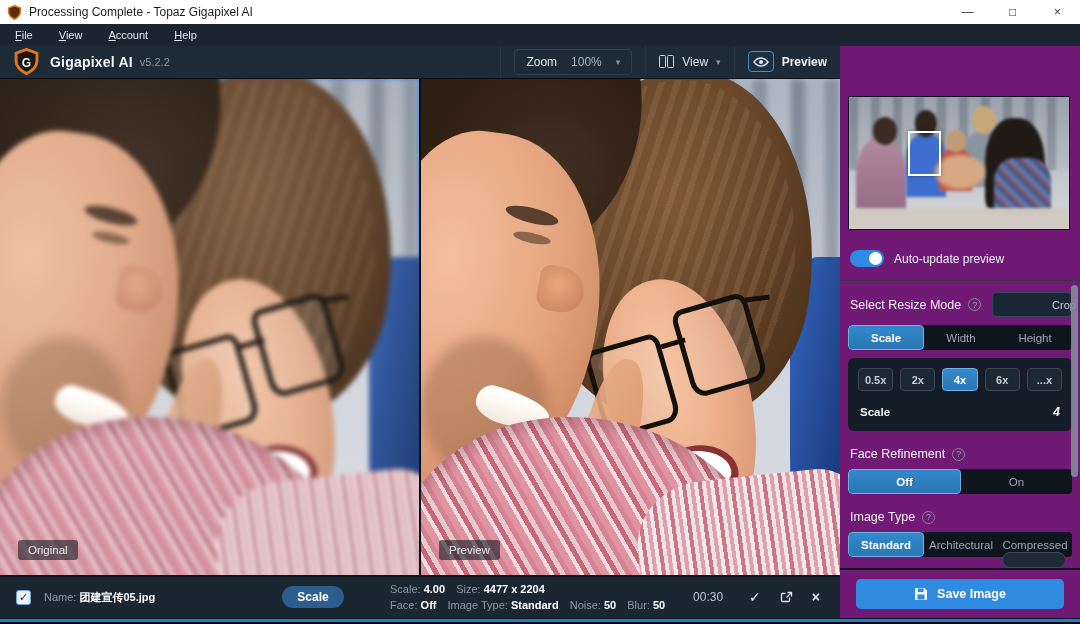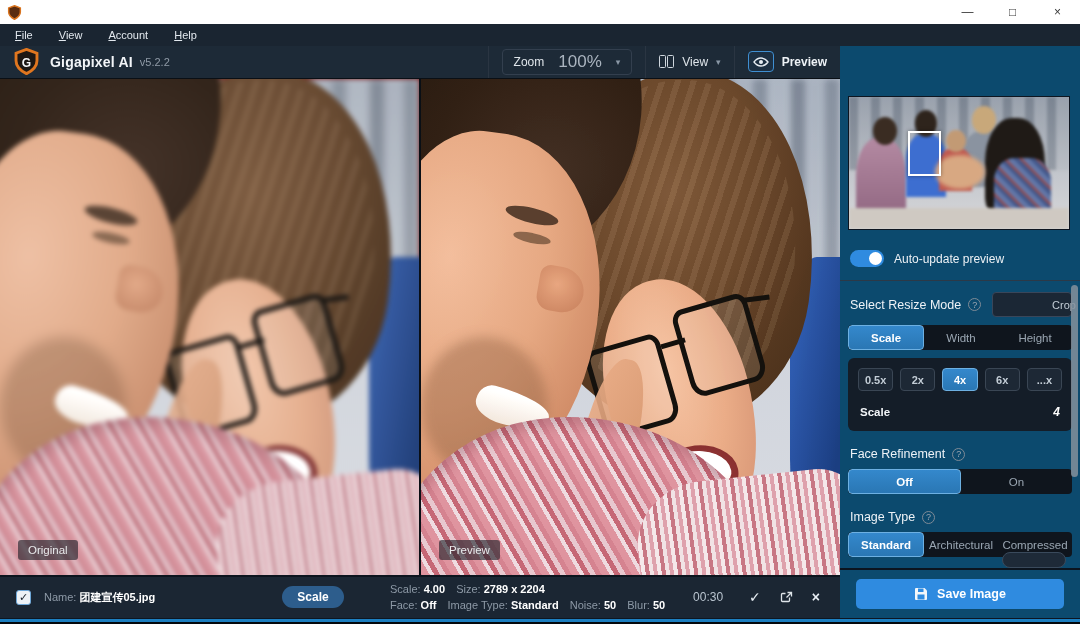--- a/index.html
+++ b/index.html
@@ -19,47 +19,47 @@
 
   
   .menubar { position:absolute; left:0; top:24px; width:100%; height:22px; background:#1a2531;
              display:flex; align-items:flex-start; padding-left:2px; }
   .menu-item { display:inline-block; padding:0 13px; line-height:22px; font-size:11px; color:#e2e8ee; }
   .menu-item::first-letter { text-decoration:underline; }
 
   
   .workspace { position:absolute; left:0; top:46px; width:1080px; height:572px; display:flex; }
   .main-col { width:840px; height:100%; display:flex; flex-direction:column; }
-  .sidebar  { width:240px; height:100%; background:#0c4a6e; position:relative; display:flex; flex-direction:column; }
+  .sidebar  { width:240px; height:100%; background:#701a75; position:relative; display:flex; flex-direction:column; }
   .bottom-accent { position:absolute; left:0; bottom:0; width:100%; height:6px;
                    background:linear-gradient(180deg,#0d1622 0 1px,#1d7fc0 1px 4px,#04080c 4px 6px); z-index:60; }
 
   
   .toolbar { height:38px; background:#1d2a37; display:flex; align-items:center; border-bottom:1px solid #0a0f15; }
   .brand { display:flex; align-items:center; gap:10px; padding-left:13px; }
   .shield { position:relative; width:27px; height:27px; }
   .shield .g-letter { position:absolute; left:0; top:1px; width:100%; height:100%; display:flex;
                       align-items:center; justify-content:center; color:#f4f6f8; font-weight:bold; font-size:12px; }
   .app-name { color:#f2f5f8; font-weight:bold; font-size:14px; letter-spacing:.2px; }
   .app-version { color:#8f9aa6; font-size:11px; margin-left:-3px; }
   .tb-right { margin-left:auto; display:flex; align-items:center; height:100%; }
   .tb-group { display:flex; align-items:center; height:100%; padding:0 13px; border-left:1px solid #2a3542; }
   .zoom-box { display:flex; align-items:center; gap:14px; border:1px solid #333f4e; border-radius:4px;
               height:26px; padding:0 11px; }
   .zoom-box .zlabel { color:#dfe5ea; font-size:12px; }
-  .zoom-box .zvalue { color:#aab4bf; font-size:17px; }
+  .zoom-box .zvalue { color:#aab4bf; font-size:12px; }
   .caret { color:#8a97a5; font-size:9px; }
   .view-group { gap:8px; }
   .view-label { color:#dfe5ea; font-size:12px; }
   .eye-box { width:26px; height:21px; border:1px solid #3f8fd2; border-radius:4px; background:#1c2f42;
              display:flex; align-items:center; justify-content:center; margin-right:8px; }
   .preview-label { color:#eef2f6; font-size:12px; font-weight:bold; }
 
   
-  .viewer { height:576px; display:flex; background:#7f1d1d; position:relative; }
+  .viewer { height:576px; display:flex; background:#3b82f6; position:relative; }
   .pane { flex:1; position:relative; overflow:hidden; }
   .pane + .pane { border-left:2px solid #0a0f15; }
   .pane-label { position:absolute; left:18px; bottom:15px; background:rgba(28,31,38,.62); color:#e9eaec;
                 font-size:11.5px; padding:4px 10px; border-radius:3px; z-index:30; }
 
   
   .scene { position:absolute; inset:0;
            background:linear-gradient(180deg,#aeb6c2 0%,#c2c8d1 30%,#ced2d9 55%,#d6d9de 100%); }
   .scene > div { position:absolute; }
   .office-cols { right:0; top:0; width:46%; height:50%; opacity:.75; filter:blur(3px);
@@ -194,20 +194,21 @@
 <body>
 
 <div class="window">
 
   <div class="titlebar">
     <span class="tlogo">
       <svg width="15" height="15" viewBox="0 0 16 16">
           <path d="M8 .8l6.2 2.3v4.4c0 3.6-2.7 5.9-6.2 7.7C4.5 13.4 1.8 11.1 1.8 7.5V3.1L8 .8z" fill="#5a2c10" stroke="#d9731e" stroke-width="1.6"></path>
         </svg>
     </span>
+    <span class="title-text">Processing Complete - Topaz Gigapixel AI</span>
     <span class="win-controls">
       <span class="win-btn">—</span>
       <span class="win-btn">□</span>
       <span class="win-btn">×</span>
     </span>
   </div>
 
   <div class="menubar">
     <span class="menu-item">File</span>
     <span class="menu-item">View</span>
@@ -329,21 +330,21 @@
         <div class="file-block">
           <div><span class="lab">Name:</span>
                <span class="val">团建宣传05.jpg</span></div>
         </div>
         <span class="mode-pill">Scale</span>
         <div class="detail-block">
           <div>
             <span class="lab">Scale:</span>
             <span class="val">4.00</span><span class="sep"></span>
             <span class="lab">Size:</span>
-            <span class="val">2789 x 2204</span>
+            <span class="val">4477 x 2204</span>
           </div>
           <div>
             <span class="lab">Face:</span>
             <span class="val">Off</span><span class="sep"></span>
             <span class="lab">Image Type:</span>
             <span class="val">Standard</span><span class="sep"></span>
             <span class="lab">Noise:</span>
             <span class="val">50</span><span class="sep"></span>
             <span class="lab">Blur:</span>
             <span class="val">50</span>

